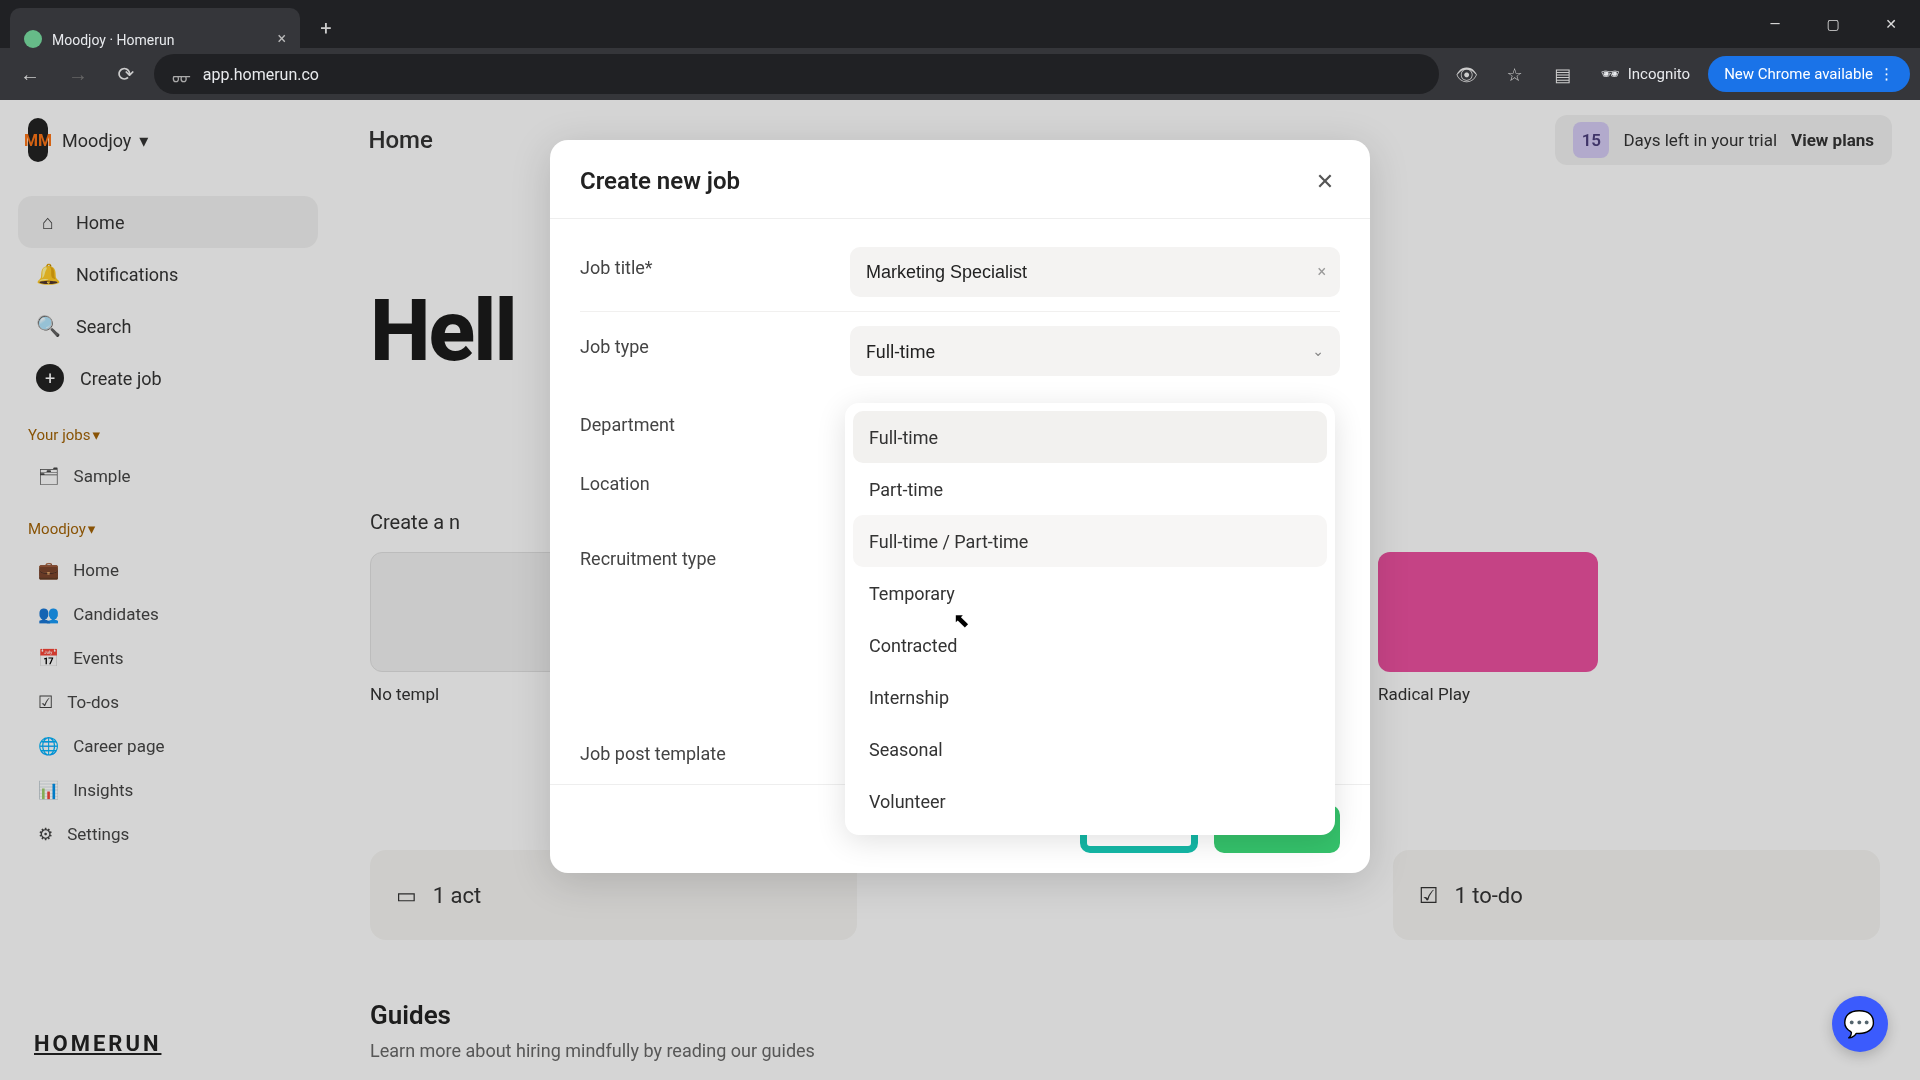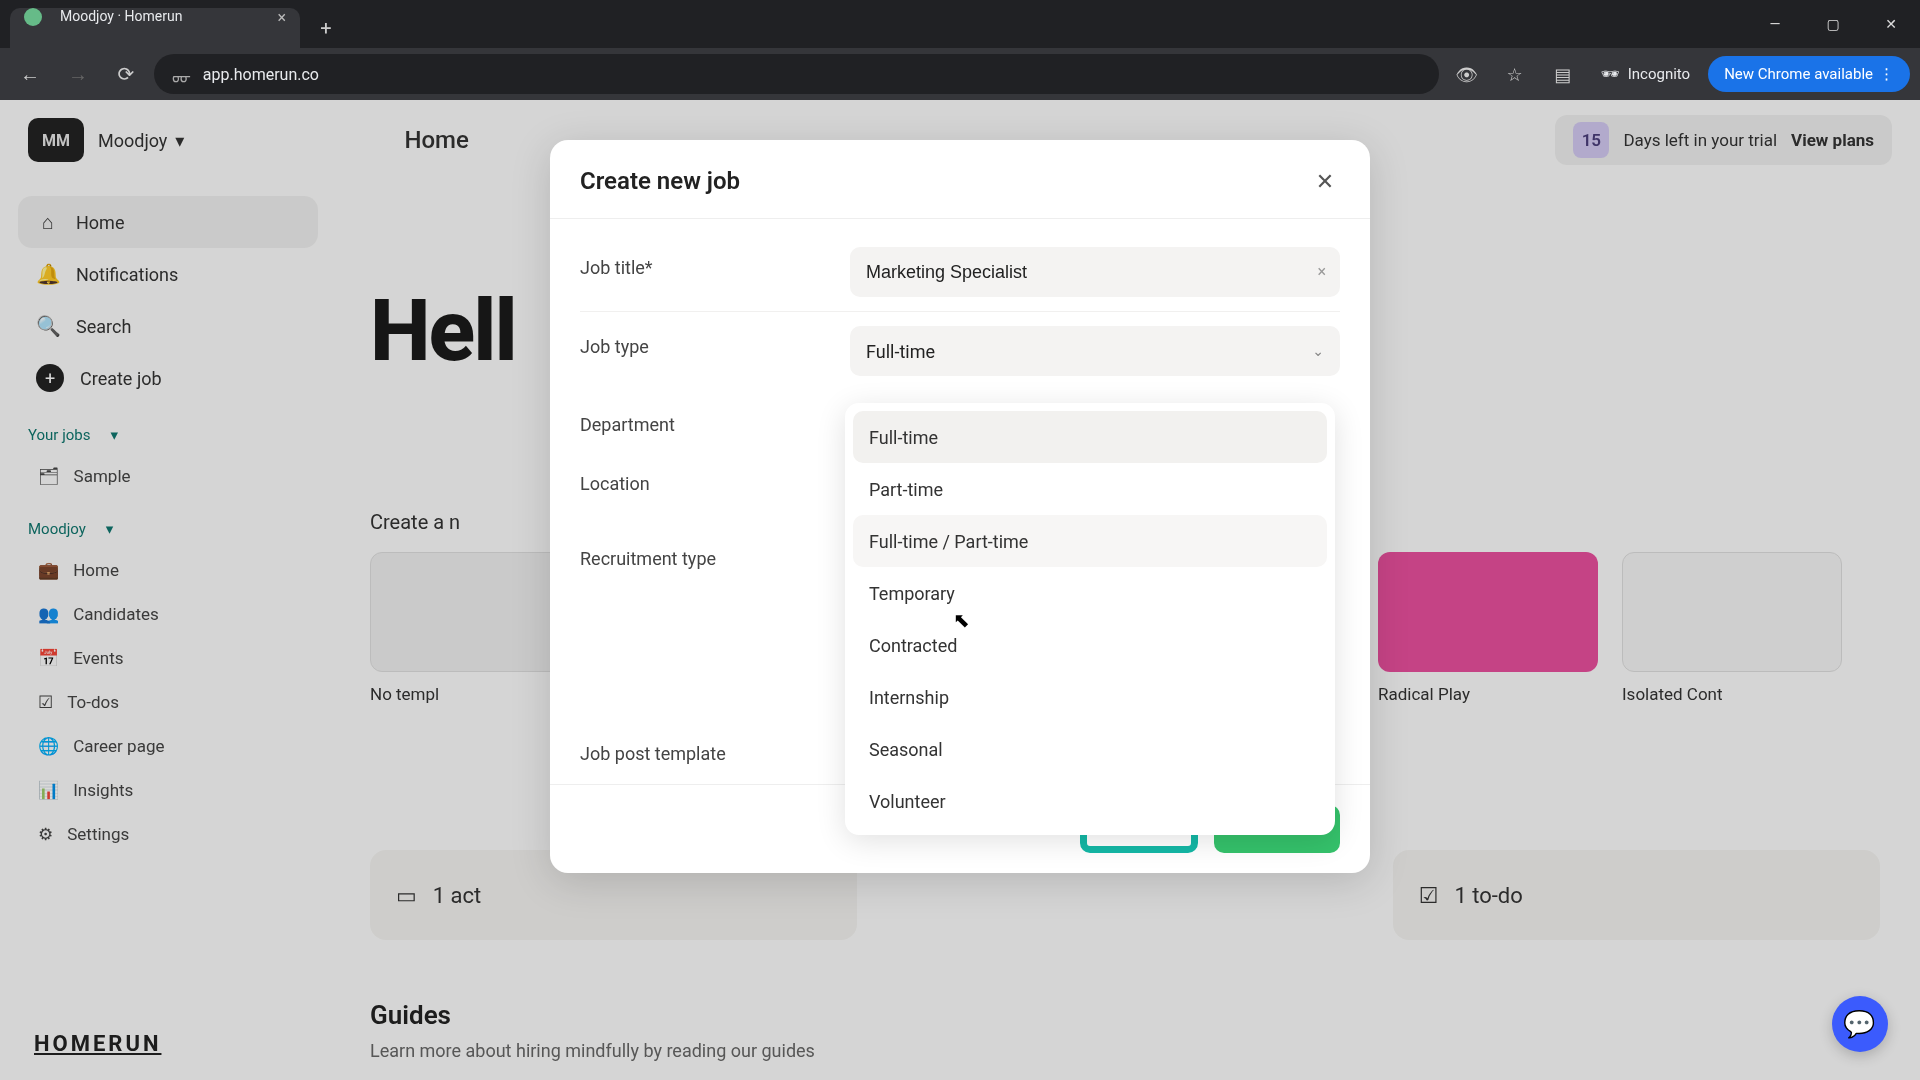--- a/index.html
+++ b/index.html
@@ -1,54 +1,54 @@
 <!DOCTYPE html>
 <html><head>
 <meta charset="utf-8">
 <style>
   * { box-sizing: border-box; margin: 0; padding: 0; }
   html, body { width: 1920px; height: 1080px; font-family: -apple-system, Segoe UI, Roboto, sans-serif; overflow: hidden; }
   body { background: #202124; color: #e8eaed; }
 
   
   .tab-strip { height: 48px; background: #202124; display:flex; align-items:flex-end; padding-left:10px; }
-  .tab { background:#35363a; height:40px; width:290px; border-radius:10px 10px 0 0; display:flex; align-items:flex-start; padding:0 14px; gap:18px; color:#e8eaed; font-size:14px; }
+  .tab { background:#35363a; height:40px; width:290px; border-radius:10px 10px 0 0; display:flex; align-items:flex-end; padding:0 14px; gap:10px; color:#e8eaed; font-size:14px; }
   .tab .favicon { width:18px; height:18px; border-radius:50%; background:#6b8; }
   .tab .tab-close { margin-left:auto; font-size:16px; color:#bbb; cursor:pointer; }
   .new-tab { width:32px; height:32px; display:flex; align-items:center; justify-content:center; color:#ccc; font-size:20px; margin-left:10px; margin-bottom:4px; cursor:pointer; }
   .win-ctrls { position:absolute; top:0; right:0; height:48px; display:flex; align-items:center; }
   .win-ctrls div { width:58px; height:48px; display:flex; align-items:center; justify-content:center; color:#ddd; font-size:14px; cursor:pointer; }
 
   .toolbar { height:52px; background:#35363a; display:flex; align-items:center; padding:0 10px; gap:8px; }
   .nav-btn { width:40px; height:40px; border-radius:50%; display:flex; align-items:center; justify-content:center; color:#ccc; font-size:20px; cursor:pointer; }
   .nav-btn.dis { color:#666; }
   .omnibox { flex:1; height:40px; background:#202124; border-radius:20px; display:flex; align-items:center; padding:0 18px; gap:12px; color:#e8eaed; font-size:16px; }
   .omnibox .secure { font-size:16px; color:#aaa; }
   .tool-icon { width:40px; height:40px; display:flex; align-items:center; justify-content:center; color:#ccc; font-size:18px; cursor:pointer; }
   .incog { display:flex; align-items:center; gap:8px; color:#e8eaed; font-size:15px; padding:0 10px; }
   .chrome-update { background:#1a73e8; color:#fff; border-radius:20px; height:36px; padding:0 16px; display:flex; align-items:center; font-size:15px; gap:6px; cursor:pointer; }
 
   
   .viewport { position:relative; width:1920px; height:980px; background:#fff; }
   .page { position:absolute; inset:0; background:#fbfbfa; filter: brightness(0.85); }
 
   .app-header { height:80px; display:flex; align-items:center; padding:0 28px; }
-  .org-badge { width:56px; height:44px; background:#222; color:#e5e5e5; border-radius:10px; display:flex; align-items:center; justify-content:center; font-weight:700; font-size:16px; }
+  .org-badge { width:20px; height:44px; background:#222; color:#f97316; border-radius:10px; display:flex; align-items:center; justify-content:center; font-weight:700; font-size:16px; }
   .org-name { margin-left:14px; font-size:18px; color:#333; display:flex; align-items:center; gap:8px; }
   .home-title { margin-left:220px; font-size:24px; color:#333; font-weight:500; }
   .trial { margin-left:auto; background:#eee; border-radius:12px; height:50px; display:flex; align-items:center; padding:0 18px; gap:14px; color:#333; font-size:17px; }
   .trial .days { background:#d1c8f0; width:36px; height:36px; border-radius:8px; display:flex; align-items:center; justify-content:center; font-weight:600; color:#4a3d7a; }
   .trial .vp { font-weight:700; }
 
   .sidebar { position:absolute; left:18px; top:96px; width:300px; }
   .side-item { height:52px; display:flex; align-items:center; gap:16px; padding:0 18px; border-radius:14px; color:#333; font-size:18px; cursor:pointer; }
   .side-item.active { background:#eee; }
   .side-item .ic { width:24px; text-align:center; font-size:20px; color:#444; }
   .side-item .plus { width:28px; height:28px; background:#222; color:#fff; border-radius:50%; display:flex; align-items:center; justify-content:center; font-size:18px; }
-  .side-sec { margin-top:22px; font-size:15px; color:#0f766e; padding:0 10px 10px; display:flex; align-items:center; gap:20px;text-align:right; }
+  .side-sec { margin-top:22px; font-size:15px; color:#a16207; padding:0 10px 10px; display:flex; align-items:center; gap:2px;text-align:right; }
   .side-sub { height:44px; display:flex; align-items:center; gap:14px; padding:0 20px; color:#444; font-size:17px; }
 
   .main-area { position:absolute; left:370px; top:180px; right:40px; }
   .hello { font-size:86px; font-weight:800; color:#1a1a1a; letter-spacing:-2px; }
   .strip { position:absolute; top:230px; left:0; right:0; }
   .strip-label { font-size:20px; color:#333; margin-bottom:18px; }
   .templates { display:flex; gap:24px; }
   .tmpl { width:220px; }
   .tmpl .thumb { height:120px; border-radius:12px; }
   .tmpl .lbl { margin-top:12px; font-size:17px; color:#333; }
@@ -213,24 +213,20 @@
             <div class="thumb" style="background:#eee;border:1px solid #ddd"></div>
             <div class="lbl">No templ</div>
           </div>
           <div class="tmpl" style="margin-left:520px">
             <div class="thumb" style="background:#111"></div>
           </div>
           <div class="tmpl">
             <div class="thumb" style="background:#e84f9c"></div>
             <div class="lbl">Radical Play</div>
           </div>
-          <div class="tmpl">
-            <div class="thumb" style="background:#f4f4f4;border:1px solid #ddd"></div>
-            <div class="lbl">Isolated Cont</div>
-          </div>
         </div>
       </div>
       <div class="stats">
         <div class="card">
             <span>▭</span>
             <span>1 act</span>
           </div>
         <div class="card" style="visibility:hidden"></div>
         <div class="card">
             <span>☑</span>

